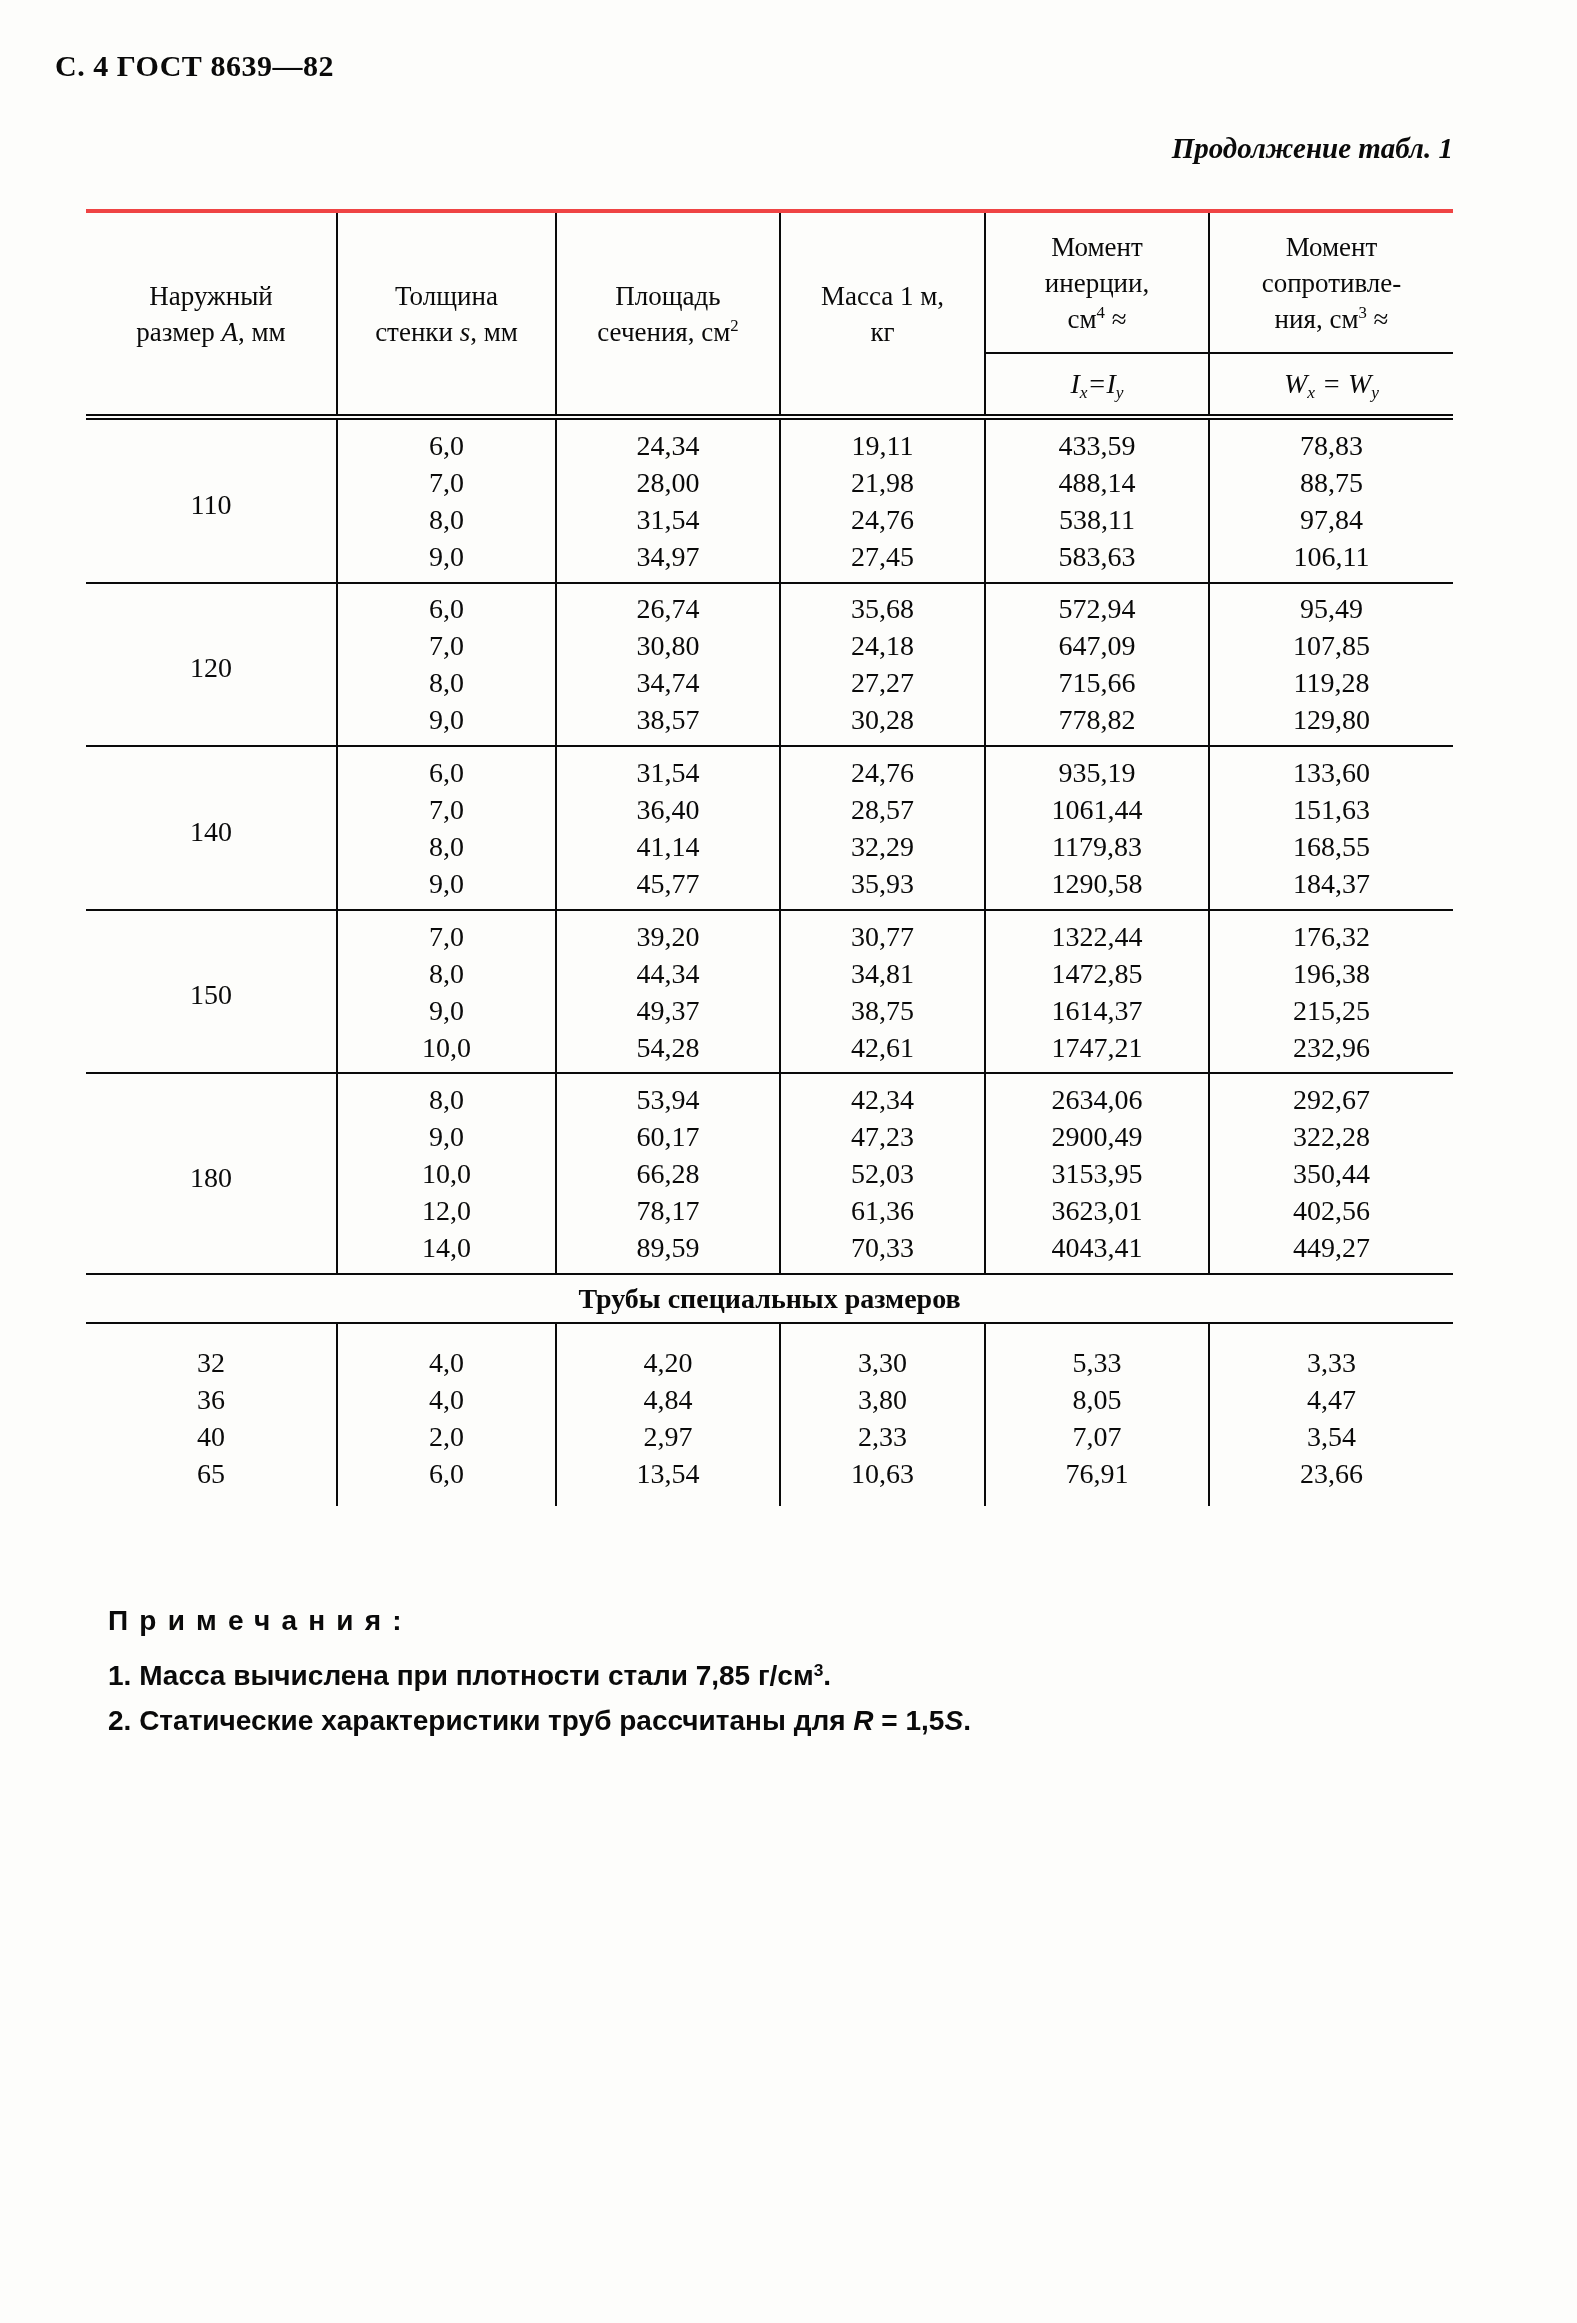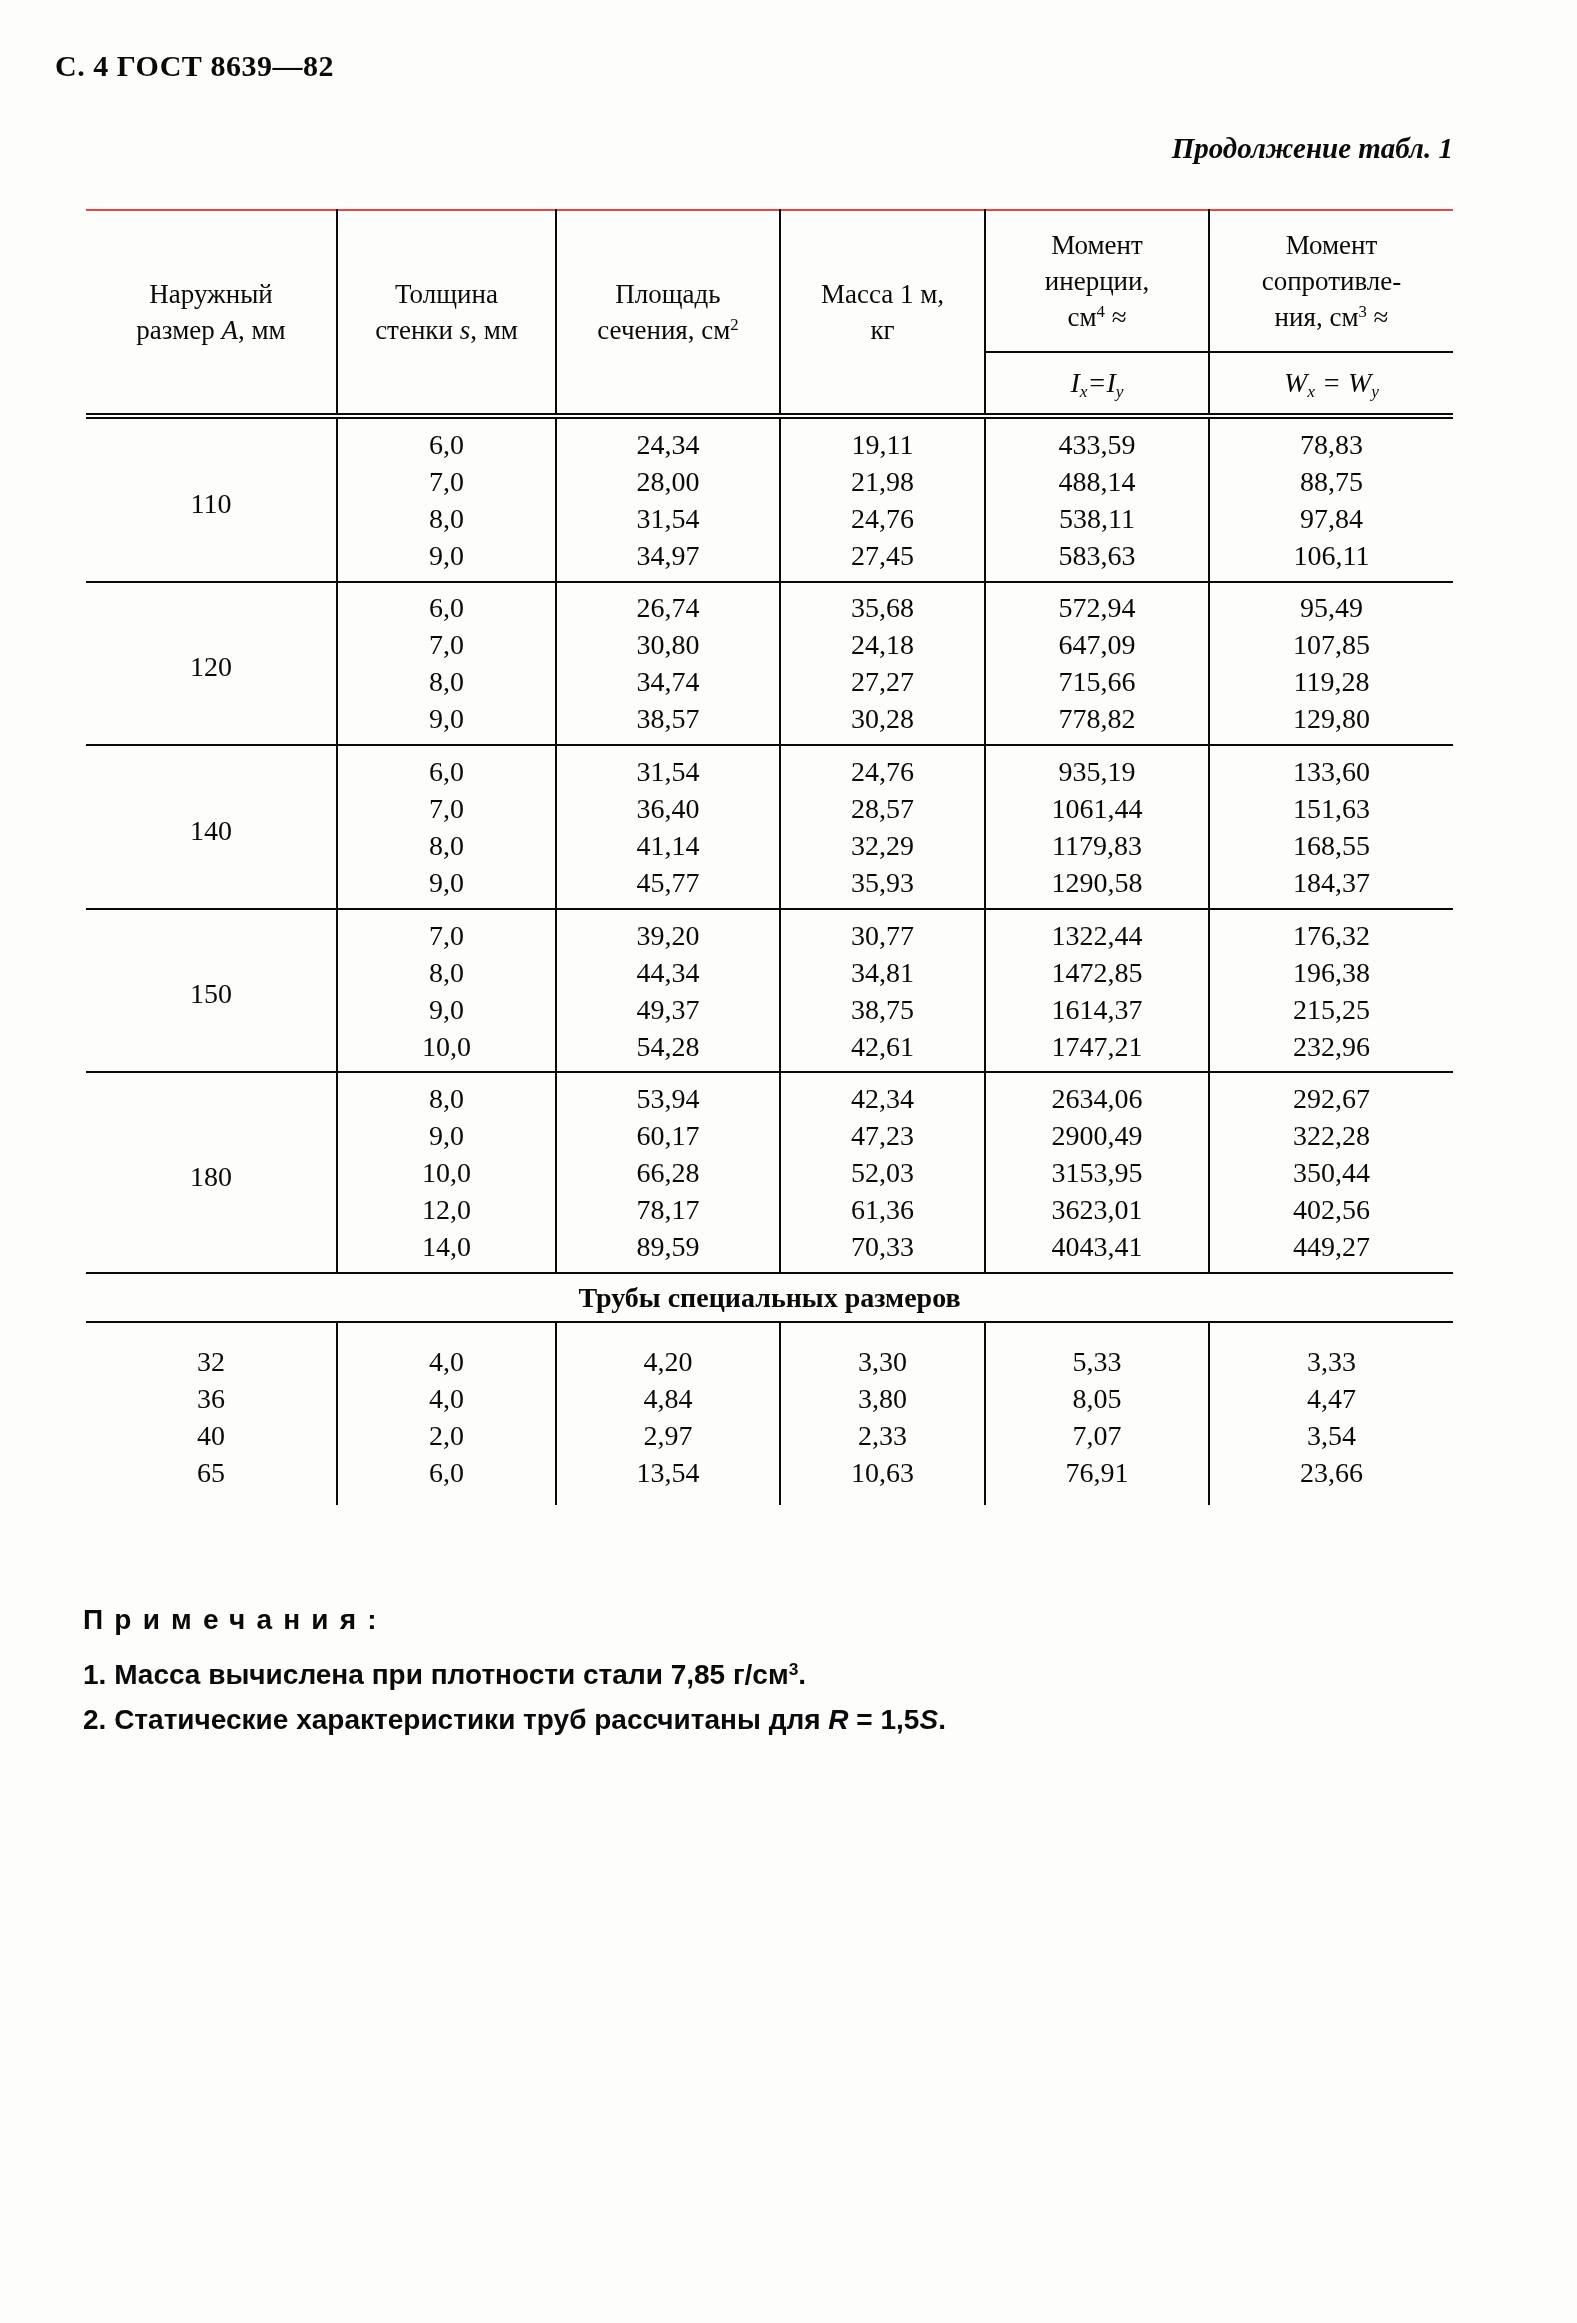--- a/index.html
+++ b/index.html
@@ -53,21 +53,21 @@
   table.main tr > th:first-child,
   table.main tr > td:first-child { border-left: none; }
   table.main tr > th:last-child,
   table.main tr > td:last-child { border-right: none; }
 
   thead th {
     font-size: 27px;
     line-height: 36px;
     vertical-align: middle;
   }
-  thead tr:first-child th { border-top: 2px solid #ef4444; text-align: center; }
+  thead tr:first-child th { border-top: 4px solid #ef4444; text-align: center; }
   thead tr.hdr-main { height: 142px; }
   thead tr.hdr-subrow { height: 64px; }
   th.moment { border-bottom: 2px solid #0a0a0a; }
   th.hdr-span, th.hdr-sub { border-bottom: 6.8px double #0a0a0a; }
   th.hdr-sub { font-size: 28px; }
 
   tbody td { line-height: 37px; }
   tbody tr.group-first > td { border-top: 2px solid #0a0a0a; padding-top: 6.8px; }
   tbody tr.group-last > td { padding-bottom: 6.8px; }
   td.size-cell { vertical-align: middle; }
@@ -92,21 +92,21 @@
   sub {
     font-size: 0.62em;
     vertical-align: baseline;
     position: relative;
     top: 0.28em;
     line-height: 0;
   }
   i.math { font-style: italic; }
 
   .notes {
-    margin: 93px 0 0 83px;
+    margin: 93px 0 0 108px;
     font-family: "Liberation Sans", sans-serif;
     font-weight: bold;
     font-size: 28px;
   }
   .notes-title {
     letter-spacing: 0.4em;
     margin-bottom: 11.7px;
     line-height: 43px;
   }
   .note-line { line-height: 45px; }

